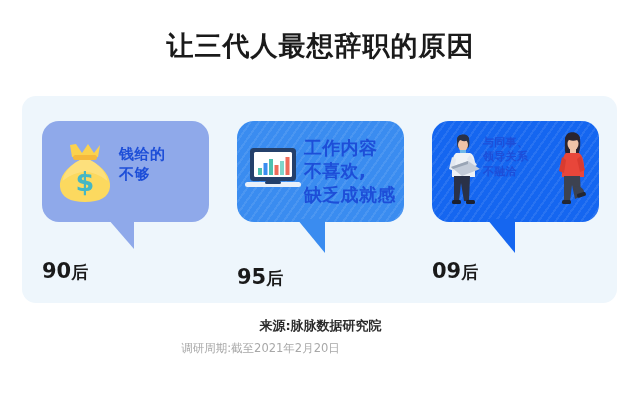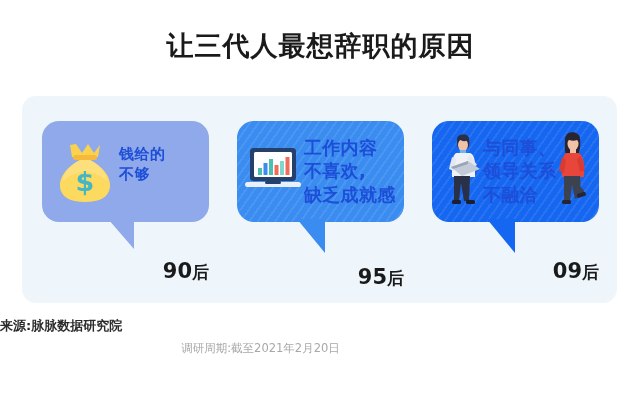--- a/index.html
+++ b/index.html
@@ -104,46 +104,47 @@
   }
   .c1 .card-text {
     left: 67px;
     top: 15px;
     font-size: 18px;
     letter-spacing: 0.3px;
   }
   .c2 .card-text {
     left: 51px;
     top: 15px;
-    font-size: 18px;
+    font-size: 11px;
     letter-spacing: 0.3px;
   }
 
   
   .gen-label {
     position: absolute;
     top: 259px;
     width: 167px;
-    text-align: right;
+    text-align: left;
     font-size: 21px;
     font-weight: bold;
     color: #1a1a1a;
     white-space: nowrap;
   }
   .gen-label .suffix { font-size: 17px; font-weight: bold; }
   .gen-label.g0 { left: 42px; }
   .gen-label.g1 { left: 237px; margin-top: 6px; }
   .gen-label.g2 { left: 432px; }
 
   
   .source {
     position: absolute;
     top: 317px;
     left: 0;
     width: 641px;
+    text-align: center;
     font-size: 13px;
     font-weight: bold;
     color: #2b2b2b;
     white-space: nowrap;
   }
   .period {
     position: absolute;
     top: 341px;
     left: 0;
     width: 521px;

